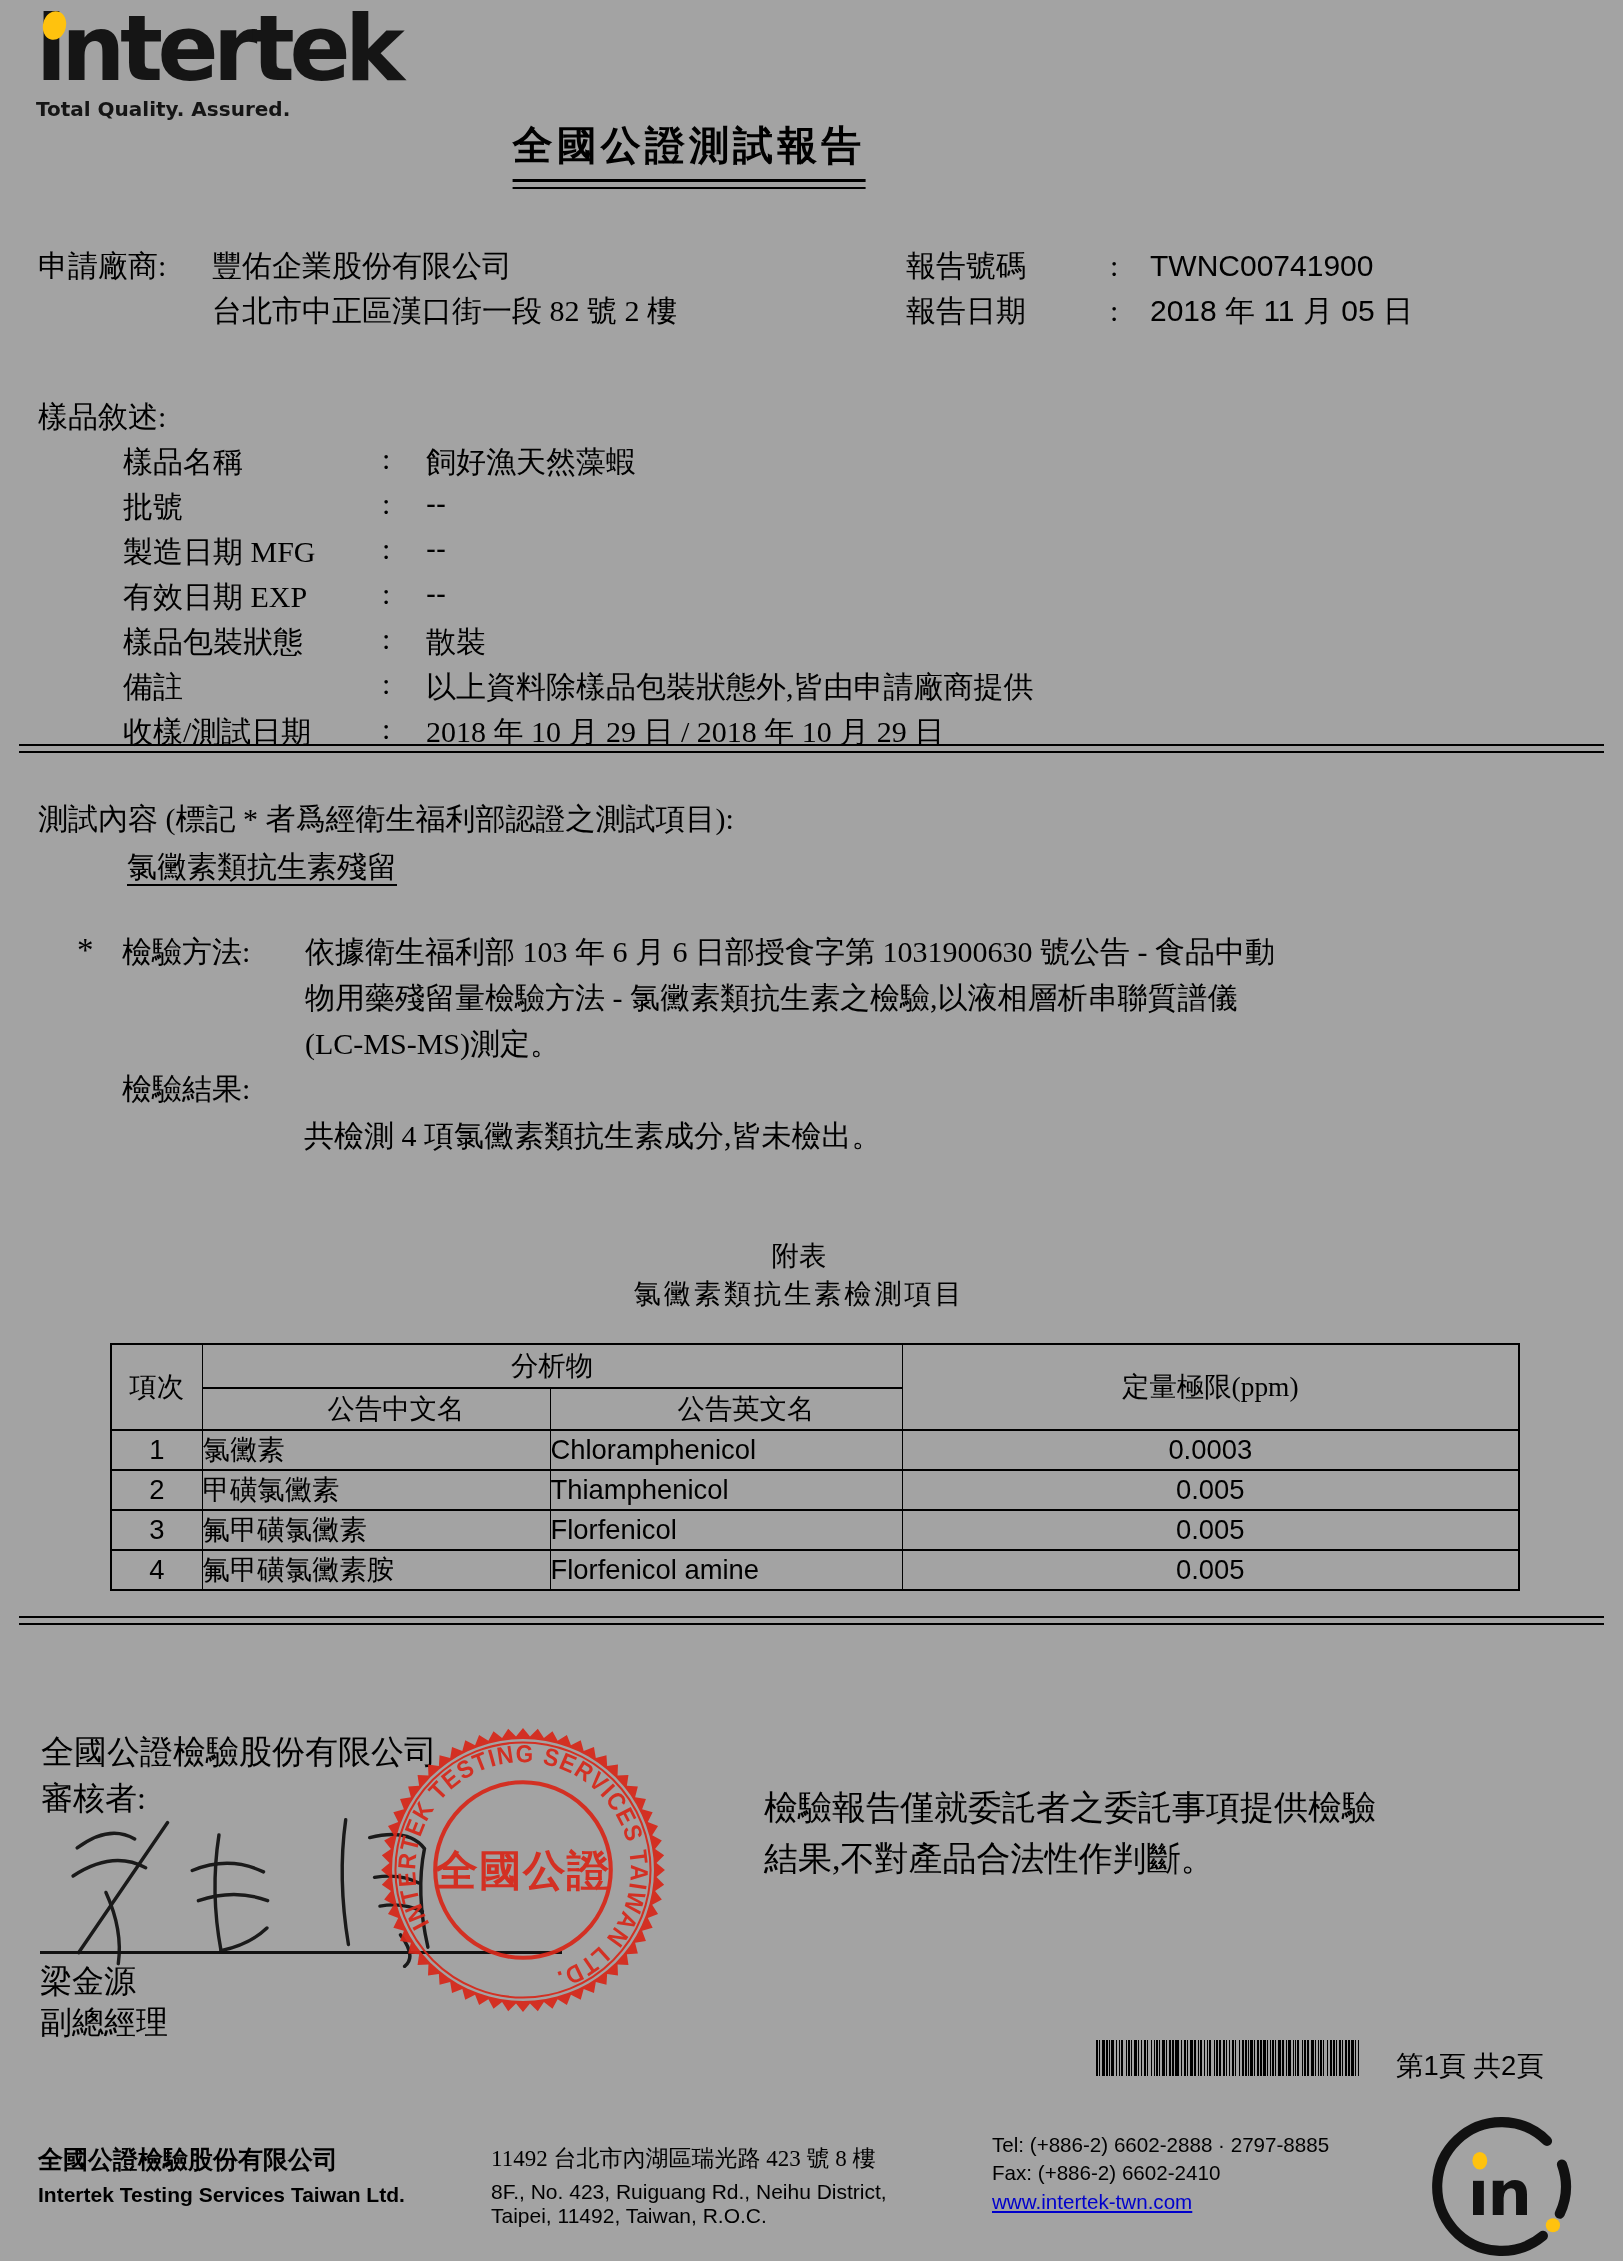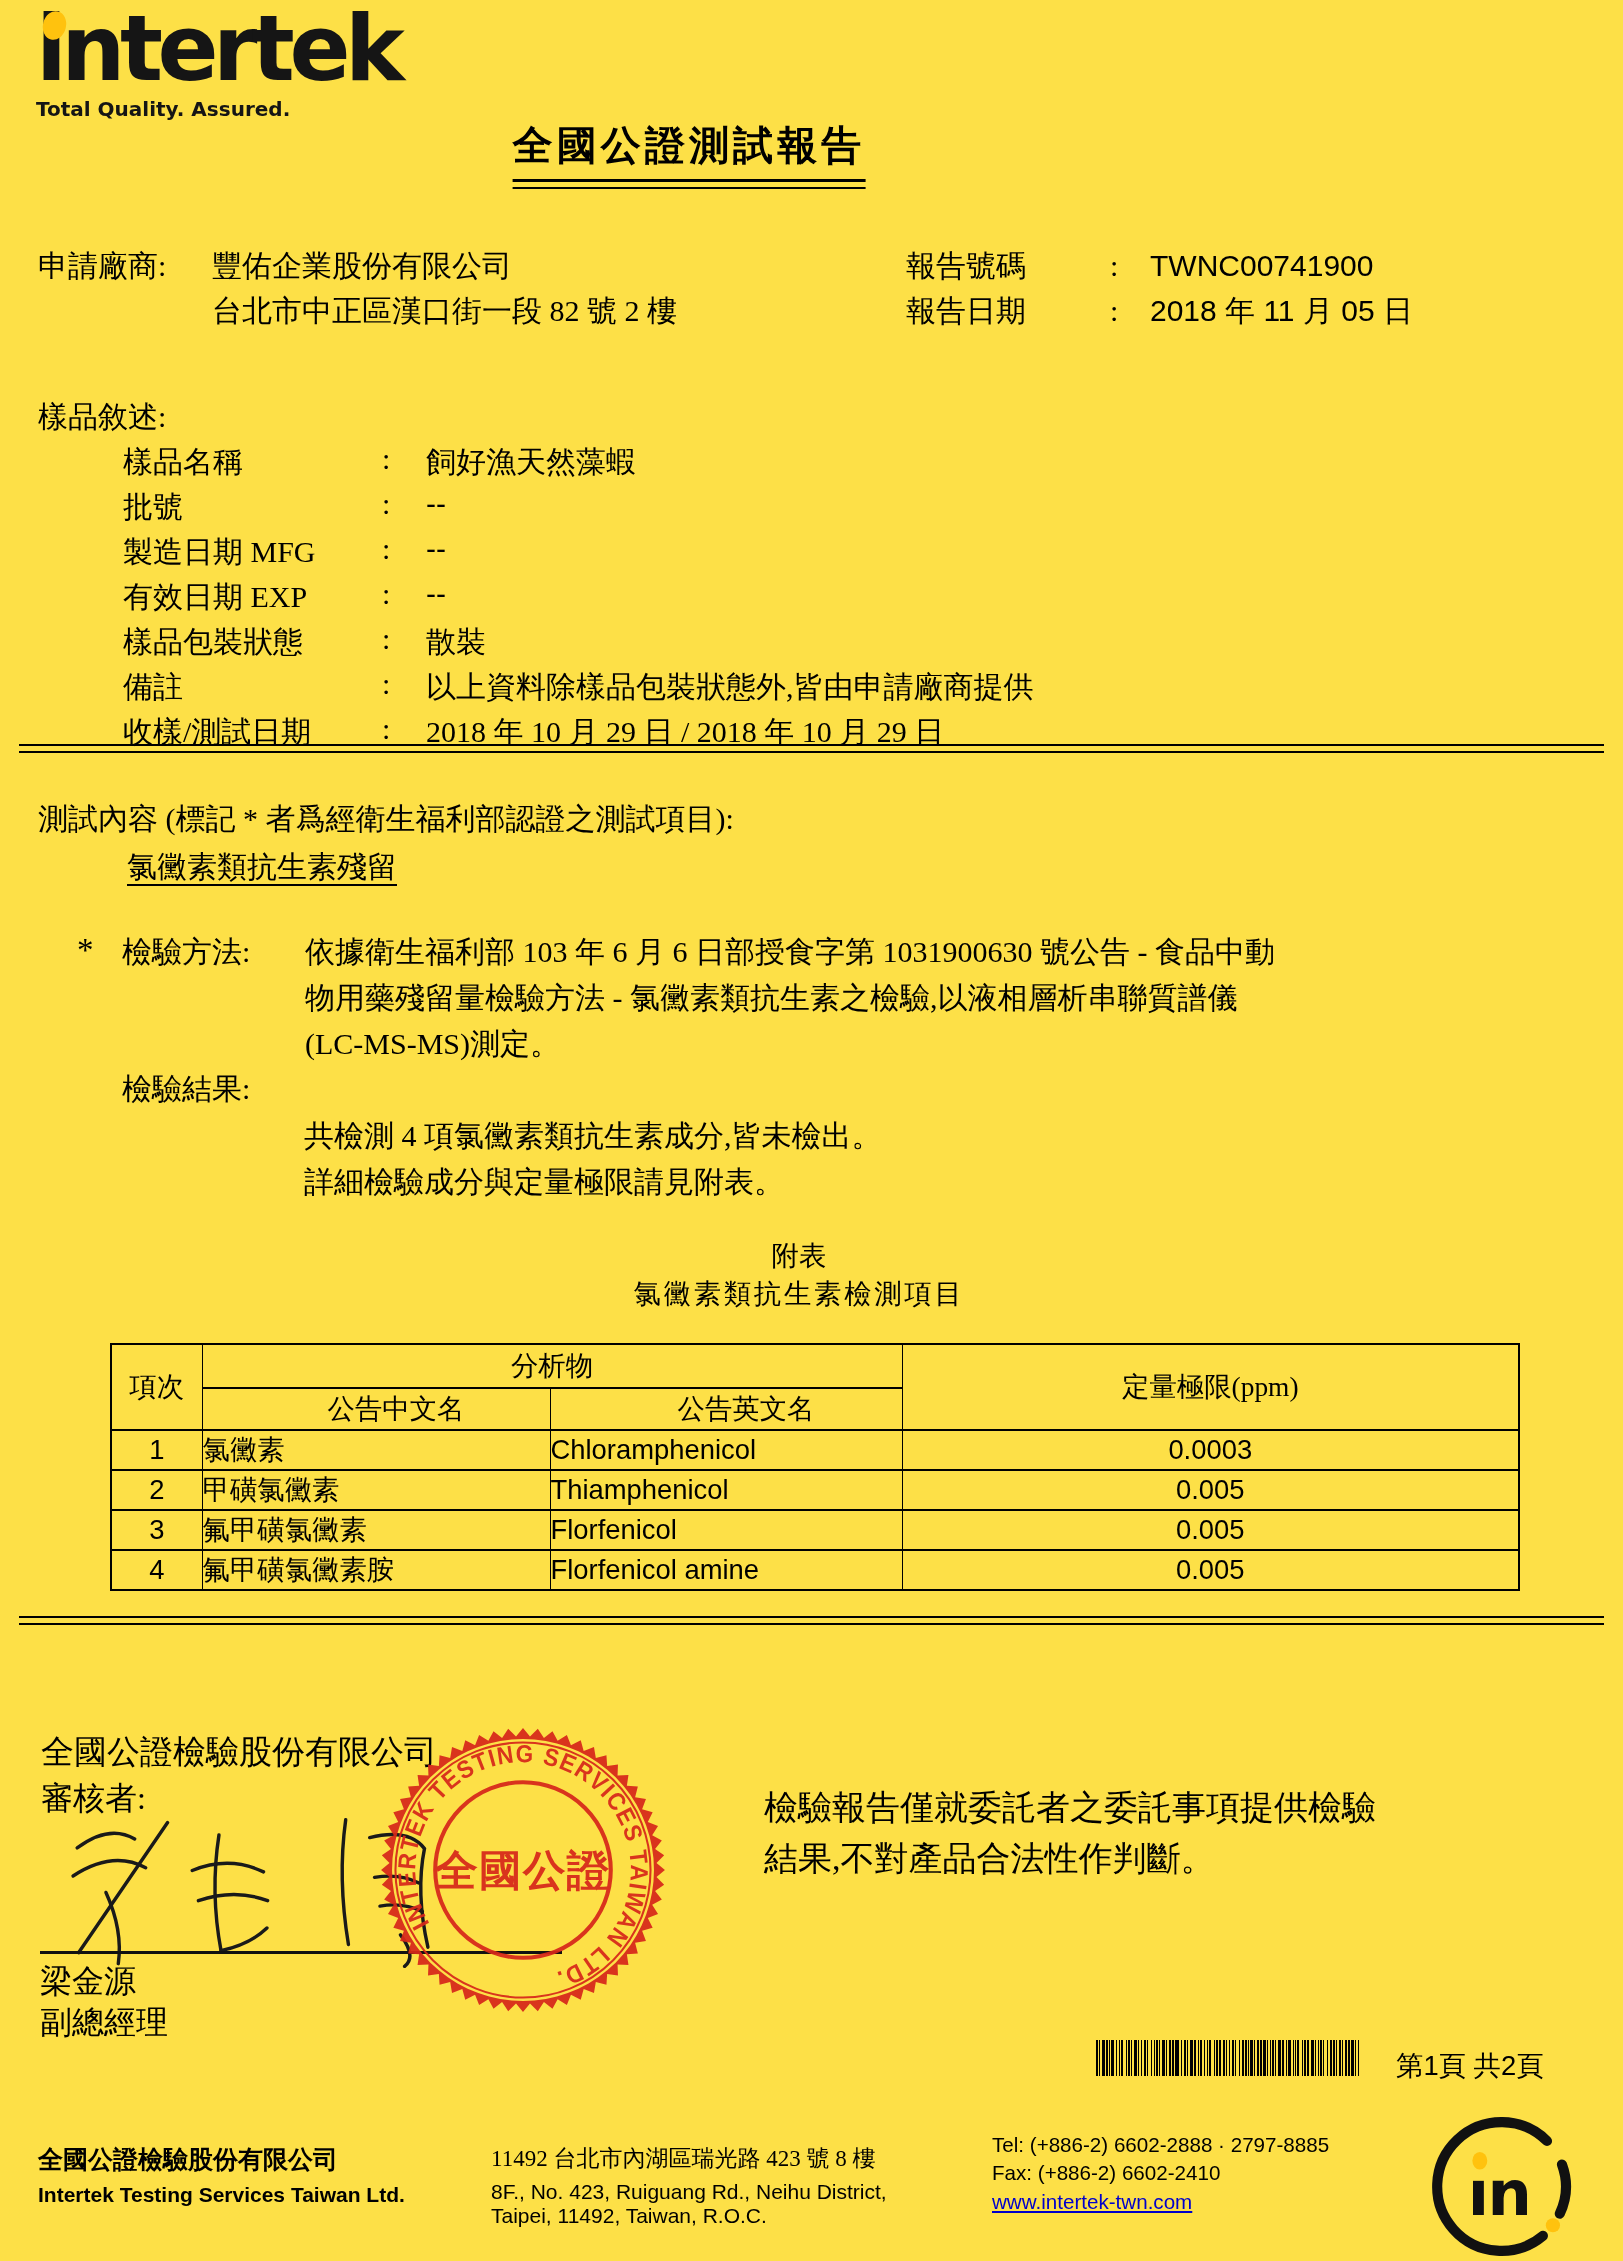--- a/index.html
+++ b/index.html
@@ -1,16 +1,16 @@
 <!DOCTYPE html>
 <html style="font-size:11px"><head>
 <meta charset="utf-8">
 <style>
   html,body{margin:0;padding:0;background:#ffffff;}
-  .page{position:relative;width:1623px;height:2261px;background:#fde047;overflow:hidden;
+  .page{position:relative;width:1623px;height:2261px;background:#a3a3a3;overflow:hidden;
         font-family:"Liberation Serif","DejaVu Serif",serif;color:#000;}
   .abs{position:absolute;}
   .sans{font-family:"Liberation Sans","DejaVu Sans",sans-serif;}
 
   
   .wordmark{font-family:"DejaVu Sans","Liberation Sans",sans-serif;font-weight:bold;
             font-size:90px;line-height:1;letter-spacing:-5.5px;color:#151515;}
   .i-dot{position:absolute;left:6.9px;top:6.9px;width:23px;height:29px;border-radius:50%;
          background:#ffc20e;transform:rotate(14deg);}
   .tagline{font-family:"DejaVu Sans","Liberation Sans",sans-serif;font-weight:bold;font-size:20px;color:#151515;}
@@ -143,21 +143,20 @@
   <div class="abs t44" style="left:122px;top:934px;">檢驗方法:</div>
   <div class="abs" style="left:305px;top:929px;">
     <div class="mline">依據衛生福利部 103 年 6 月 6 日部授食字第 1031900630 號公告 - 食品中動</div>
     <div class="mline">物用藥殘留量檢驗方法 - 氯黴素類抗生素之檢驗,以液相層析串聯質譜儀</div>
     <div class="mline">(LC-MS-MS)測定。</div>
   </div>
 
   <div class="abs t44" style="left:122px;top:1071px;">檢驗結果:</div>
   <div class="abs" style="left:304px;top:1113px;">
     <div class="mline">共檢測 4 項氯黴素類抗生素成分,皆未檢出。</div>
-    <div class="mline">詳細檢驗成分與定量極限請見附表。</div>
   </div>
 
   <div class="abs" style="left:799px;top:1238px;transform:translateX(-50%);font-size:27.4px;">附表</div>
   <div class="abs" style="left:799px;top:1276px;transform:translateX(-50%);font-size:27.4px;letter-spacing:2.7px;">氯黴素類抗生素檢測項目</div>
 
   <div class="abs" style="left:110px;top:1343px;border-radius:14px;">
     <table class="rpt">
       <colgroup>
           <col style="width:91px">
           <col style="width:348px">

